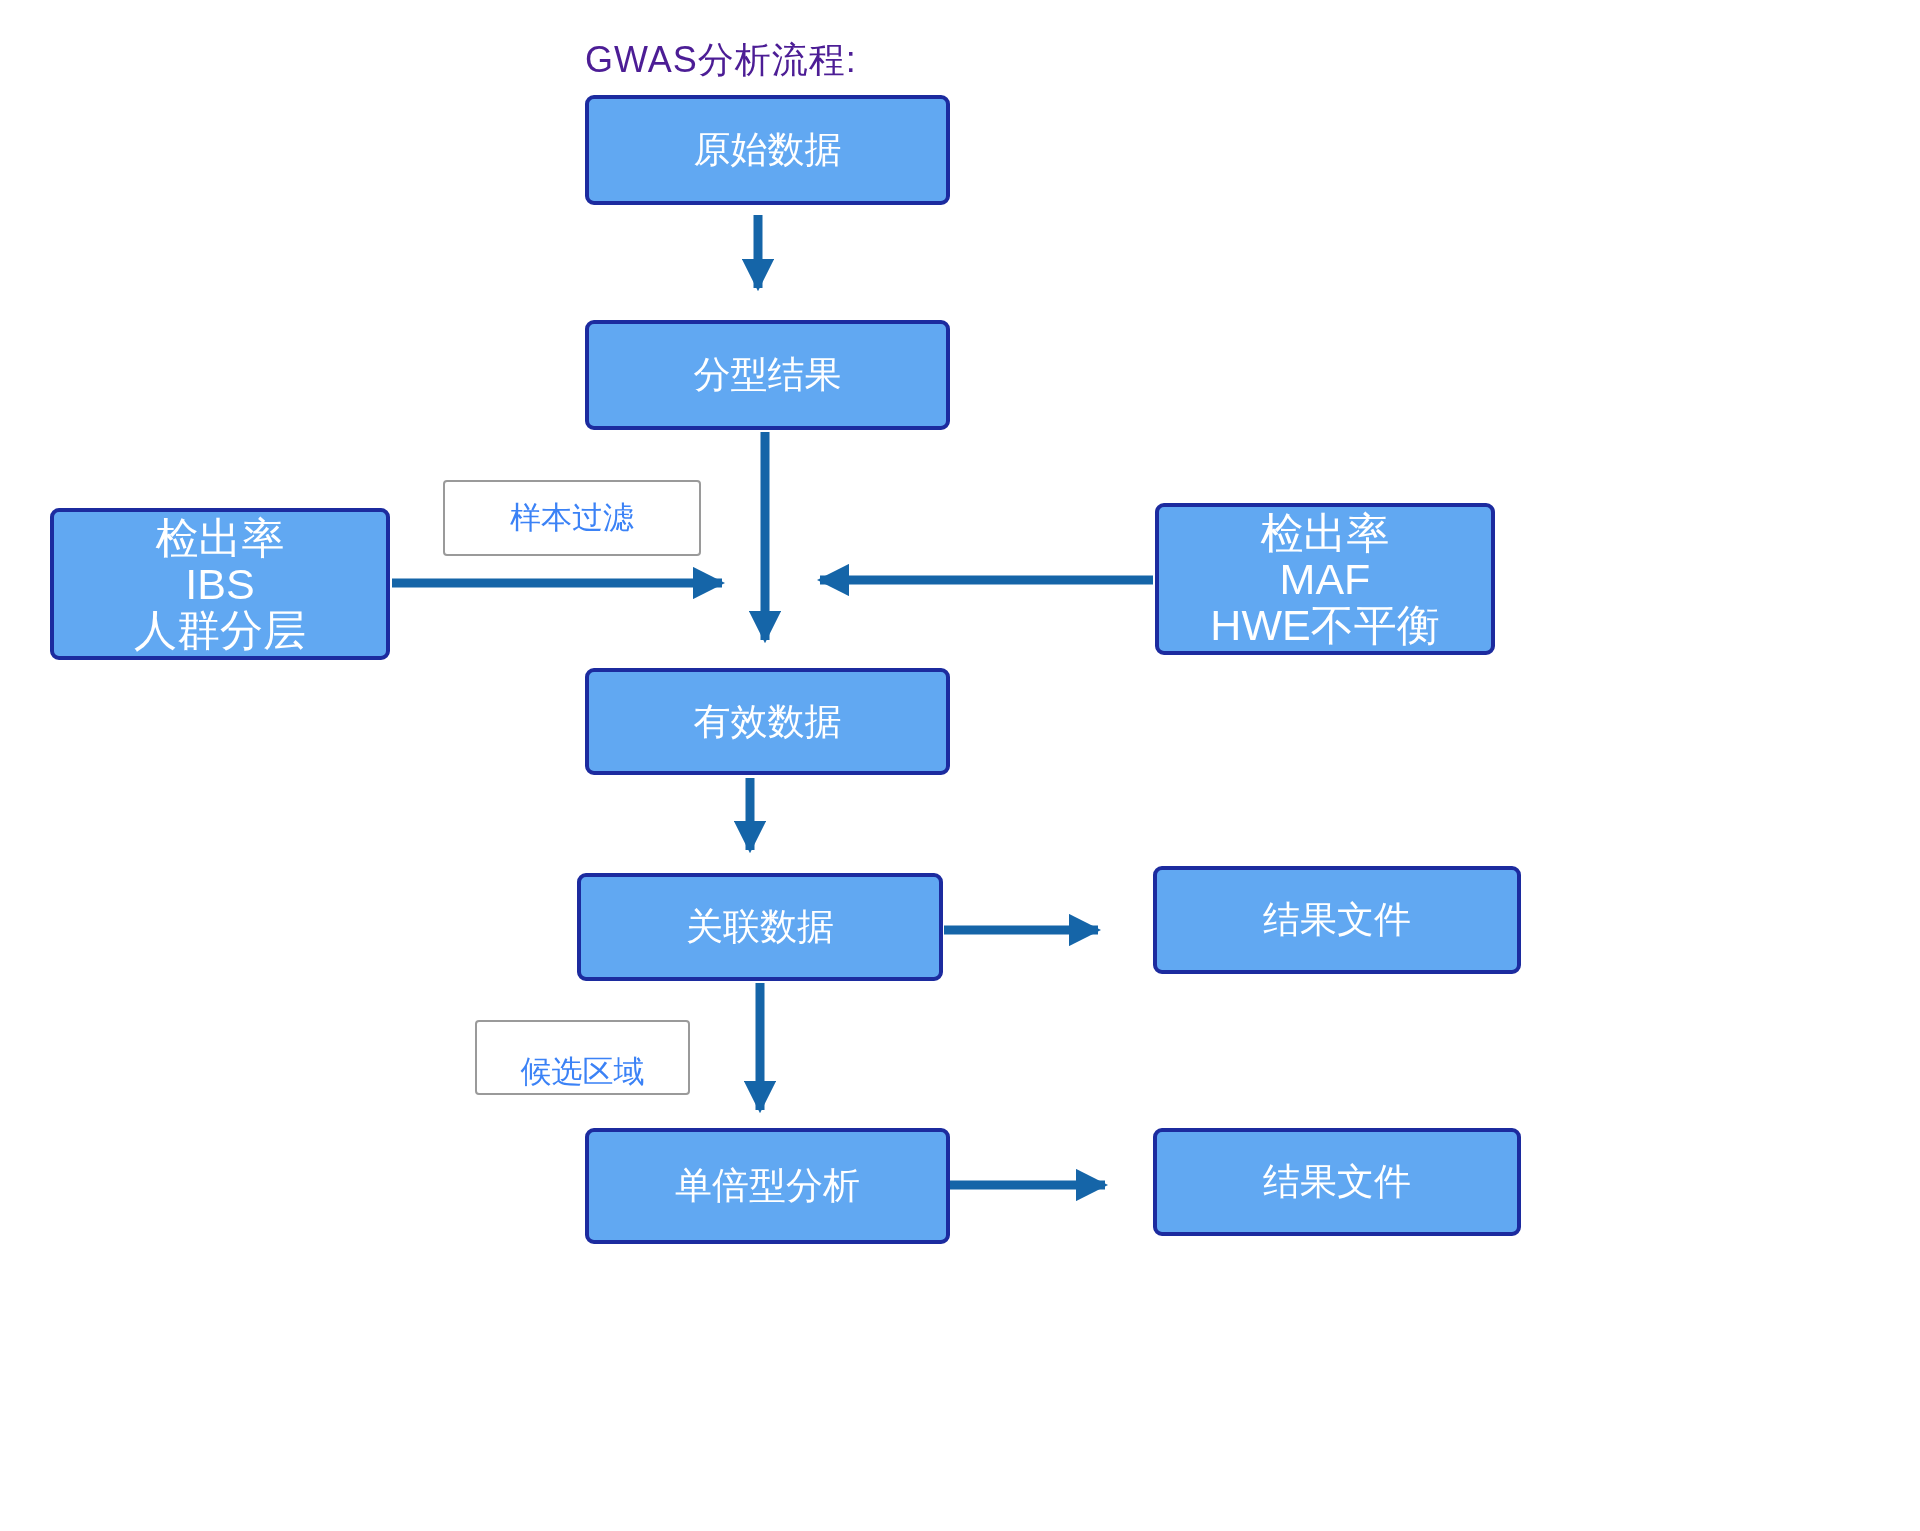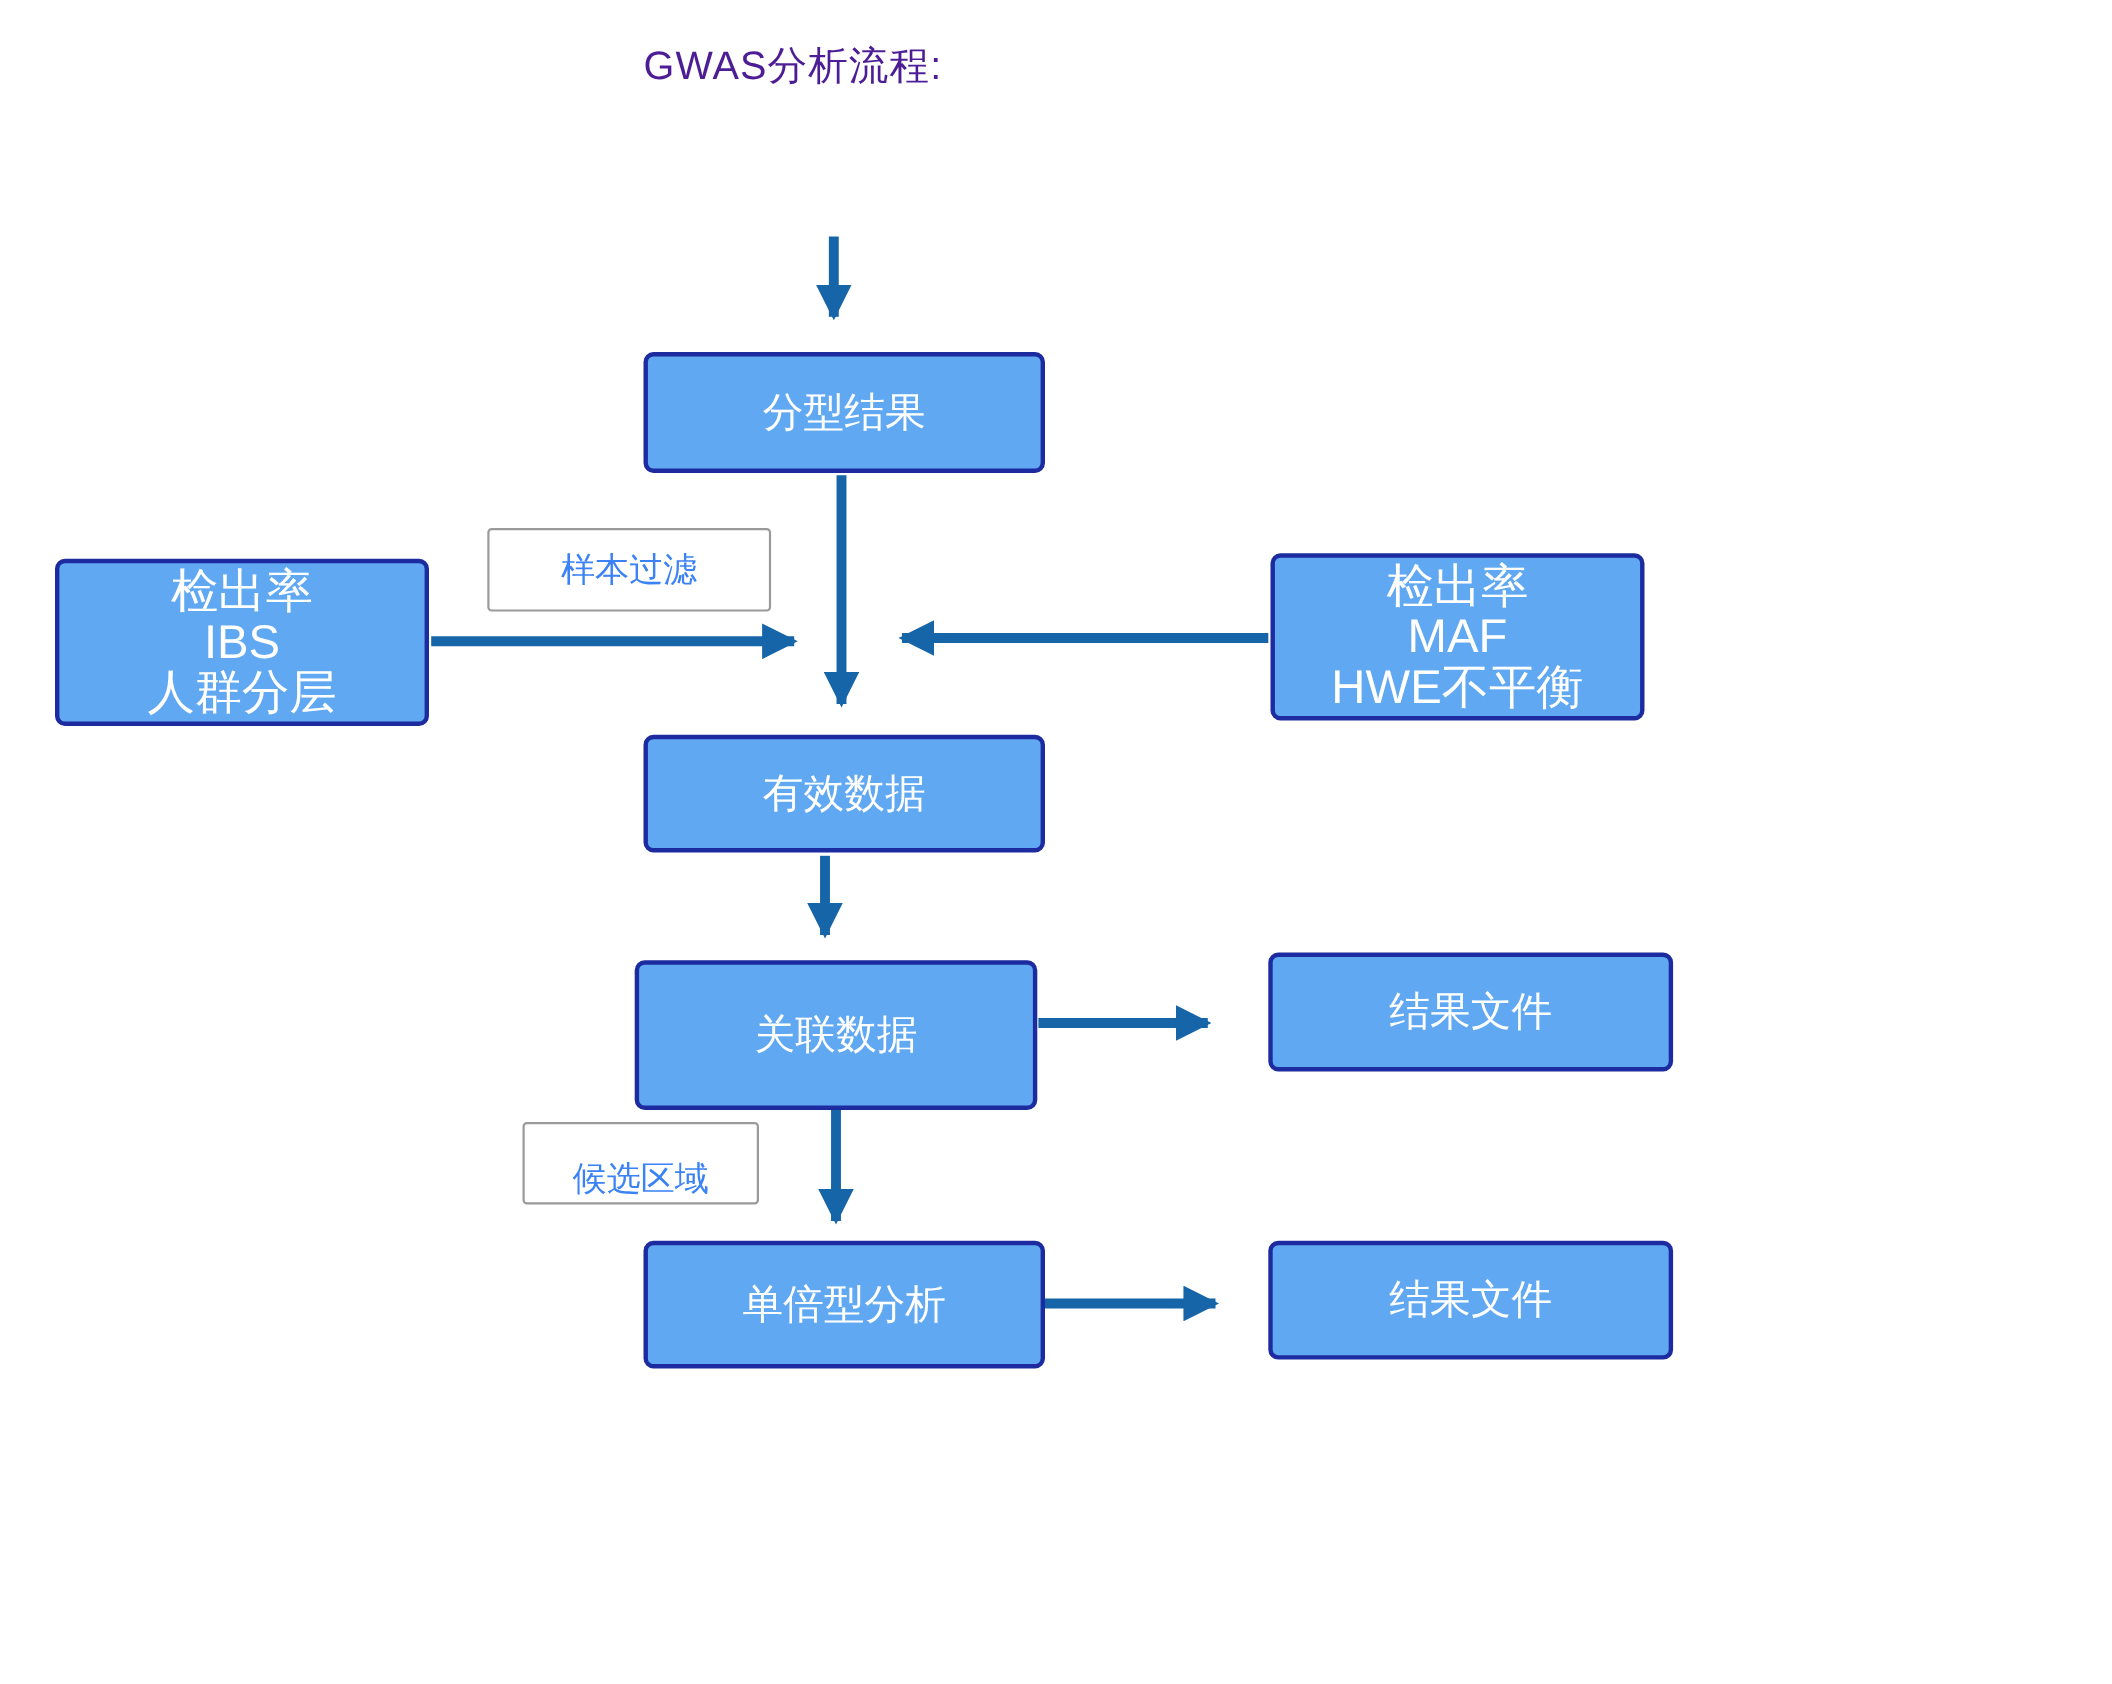--- a/index.html
+++ b/index.html
@@ -63,21 +63,21 @@
     font-size: 31px;
     z-index: 2;
     text-align: center;
   }
   
   #node-raw          { left: 585px;  top: 95px;   width: 365px; height: 110px; }
   #node-genotype     { left: 585px;  top: 320px;  width: 365px; height: 110px; }
   #node-sample-qc    { left: 50px;   top: 508px;  width: 340px; height: 152px; }
   #node-site-qc      { left: 1155px; top: 503px;  width: 340px; height: 152px; }
   #node-valid        { left: 585px;  top: 668px;  width: 365px; height: 107px; }
-  #node-association  { left: 577px;  top: 873px;  width: 366px; height: 136px; }
+  #node-association  { left: 577px;  top: 873px;  width: 366px; height: 108px; }
   #node-result-1     { left: 1153px; top: 866px;  width: 368px; height: 108px; }
   #node-haplotype    { left: 585px;  top: 1128px; width: 365px; height: 116px; justify-content: center; }
   #node-result-2     { left: 1153px; top: 1128px; width: 368px; height: 108px; }
   
   #label-sample-filter    { left: 443px; top: 480px;  width: 258px; height: 76px; }
   #label-site-filter      { left: 845px; top: 480px;  width: 255px; height: 76px; }
   #label-candidate-region { left: 475px; top: 1020px; width: 215px; height: 75px; align-items: flex-end; }
 </style>
 </head>
 <body>
@@ -95,20 +95,23 @@
     <line x1="392" y1="583" x2="722" y2="583" stroke="#1565a8" stroke-width="9" marker-end="url(#arrowhead)"></line>
     <line x1="1153" y1="580" x2="820" y2="580" stroke="#1565a8" stroke-width="9" marker-end="url(#arrowhead)"></line>
     <line x1="750" y1="778" x2="750" y2="850" stroke="#1565a8" stroke-width="9" marker-end="url(#arrowhead)"></line>
     <line x1="944" y1="930" x2="1098" y2="930" stroke="#1565a8" stroke-width="9" marker-end="url(#arrowhead)"></line>
     <line x1="760" y1="983" x2="760" y2="1110" stroke="#1565a8" stroke-width="9" marker-end="url(#arrowhead)"></line>
     <line x1="950" y1="1185" x2="1105" y2="1185" stroke="#1565a8" stroke-width="9" marker-end="url(#arrowhead)"></line>
   </svg>
 
   <div class="diagram-title">GWAS分析流程:</div>
 
+  <div class="node" id="node-raw">
+    <span>原始数据</span>
+  </div>
 
   <div class="node" id="node-genotype">
     <span>分型结果</span>
   </div>
 
   <div class="node" id="node-sample-qc">
     <span class="line">检出率</span>
     <span class="line">IBS</span>
     <span class="line">人群分层</span>
   </div>

